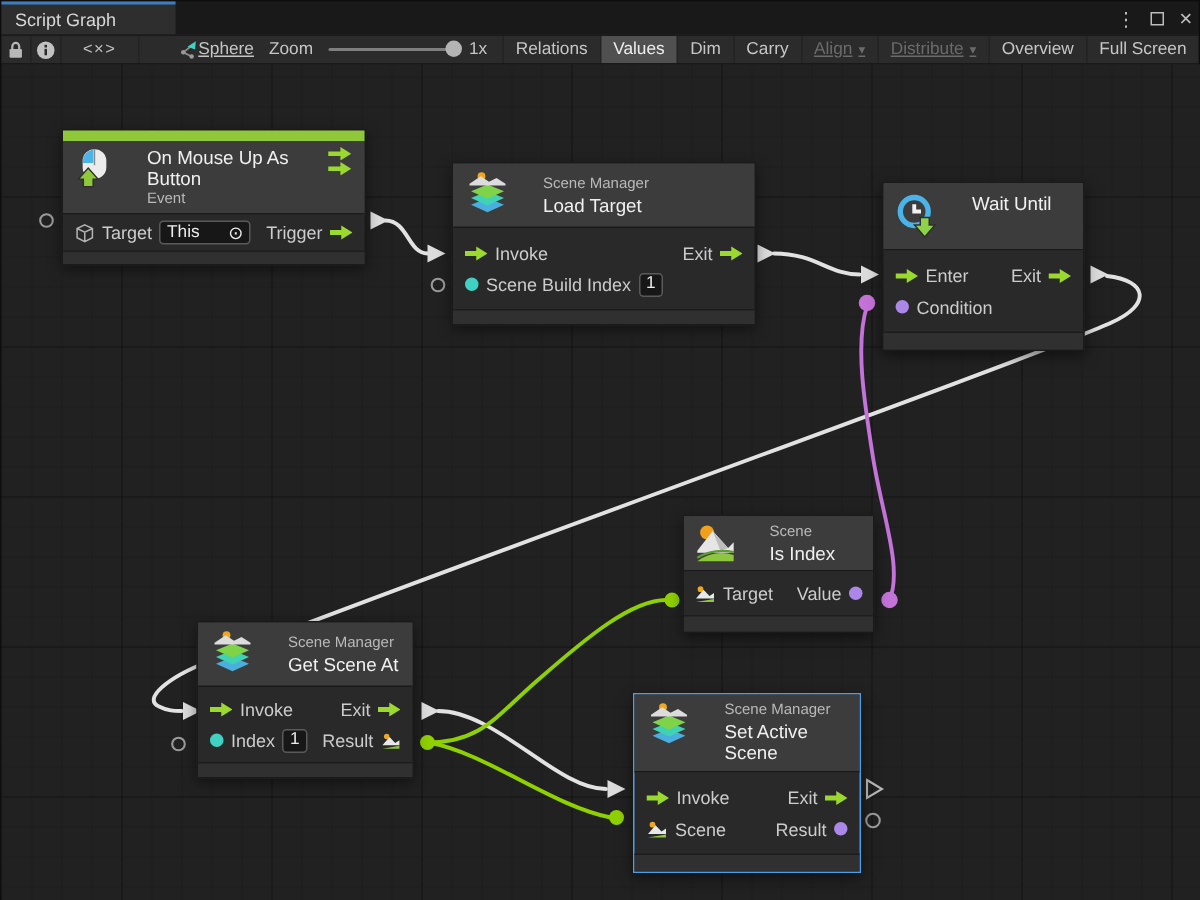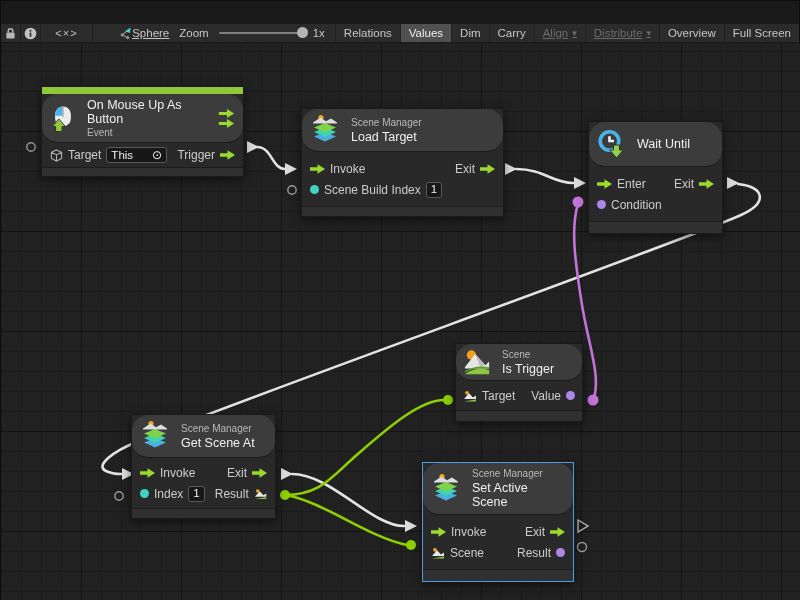--- a/index.html
+++ b/index.html
@@ -39,39 +39,49 @@
       linear-gradient(to bottom, rgba(0,0,0,0.14) 1px, transparent 1px);
     background-size:100px 100px,100px 100px,20px 20px,20px 20px;
     background-position:80px 88px,80px 88px,0 8px,0 8px;
   }
   svg.wires { position:absolute; top:0; left:0; z-index:1; pointer-events:none; }
 
   
   .node { position:absolute; z-index:2; background:#292929; border:1px solid #1a1a1a; box-shadow:0 3px 9px rgba(0,0,0,.5); }
   .node.selected { border:1px solid #4a9ee8; }
   .accent-strip { height:7px; background:#8fc93a; }
-  .nhead { background:#3c3c3c; display:flex; align-items:center; gap:11px; padding:5px 8px; border-bottom:1px solid #1a1a1a;border-radius:16px; }
+  .nhead { background:#3c3c3c; display:flex; gap:22px; padding:5px 8px; border-bottom:1px solid #1a1a1a; }
   .nhead .ttl { color:#f0f0f0; font-size:12.5px; }
   .nhead .cat { color:#b9b9b9; font-size:10px; margin-bottom:2px; }
   .nbody { padding:5px 0; }
   .prow { height:21px; display:flex; align-items:center; gap:5px; padding:0 8px; color:#cccccc; font-size:12px; }
   .prow .sp { flex:1; }
   .nfoot { background:#303030; border-top:1px solid #1c1c1c; }
   .dot { width:9px; height:9px; border-radius:50%; display:inline-block; flex:none; }
   .dot.teal { background:#3fd2c2; }
   .dot.purple { background:#ab87e8; }
   .chip { background:#171717; border:1px solid #5a5a5a; border-radius:3px; padding:0 4px; height:16px; line-height:15px; color:#ededed; font-size:11.5px; display:inline-flex; align-items:center; gap:19px; }
   .hrow { display:flex; flex-direction:column; justify-content:center; flex:1; }
   .dblarrow { margin-left:auto; display:flex; flex-direction:column; gap:1px; }
 </style>
 </head>
 <body>
 
 <div class="window">
 
+  <div class="tabbar">
+    <div class="tab">
+      <span>Script Graph</span>
+    </div>
+    <div class="win-controls">
+      <span class="glyph">⋮</span>
+      <span class="maxbox"></span>
+      <span class="glyph" style="font-size:15px">×</span>
+    </div>
+  </div>
 
   <div class="toolbar">
     <div class="tbtn icon-btn">
       <svg width="11" height="13" viewBox="0 0 12 14">
           <path d="M3.5 6 V4.2 a2.5 2.5 0 0 1 5 0 V6" stroke="#b8b8b8" stroke-width="1.6" fill="none"></path>
           <rect x="1.5" y="6" width="9" height="6.5" rx="1" fill="#b8b8b8"></rect>
         </svg>
     </div>
     <div class="tbtn icon-btn">
       <svg width="13" height="13" viewBox="0 0 14 14">
@@ -287,21 +297,21 @@
       <div class="nhead" style="padding:4px 7px;">
         <svg width="28" height="28" viewBox="0 0 30 30">
           <circle cx="9" cy="7.5" r="5" fill="#f0a01a"></circle>
           <path d="M2 20.5 L13 6.5 L24 18.5 L28 14.5 L28 22 L2 22 Z" fill="#e6e6e6"></path>
           <path d="M13 6.5 L24 18.5 L18.5 20.5 Z" fill="#bdbdbd"></path>
           <path d="M2 28 Q14 19.5 28 23.5 L28 28 Z" fill="#8dc63f"></path>
           <path d="M2 25.5 Q14 18.5 28 21.5" stroke="#5e9e2e" fill="none" stroke-width="1.6"></path>
         </svg>
         <div class="hrow">
           <span class="cat">Scene</span>
-          <span class="ttl">Is Trigger</span>
+          <span class="ttl">Is Index</span>
         </div>
       </div>
       <div class="nbody" style="padding:4px 0;">
         <div class="prow" style="padding:0 7px; gap:5px;">
           <svg width="14" height="12" viewBox="0 0 14 12">
               <circle cx="4" cy="2.8" r="1.9" fill="#f0a71e"></circle>
               <path d="M1 9 L6 3.2 L10 7.4 L13 5.4 L13 9 Z" fill="#e8e8e8"></path>
               <path d="M1 11.4 L13 9.4 L13 11.4 Z" fill="#8dc63f"></path>
             </svg>
           <span>Target</span>

